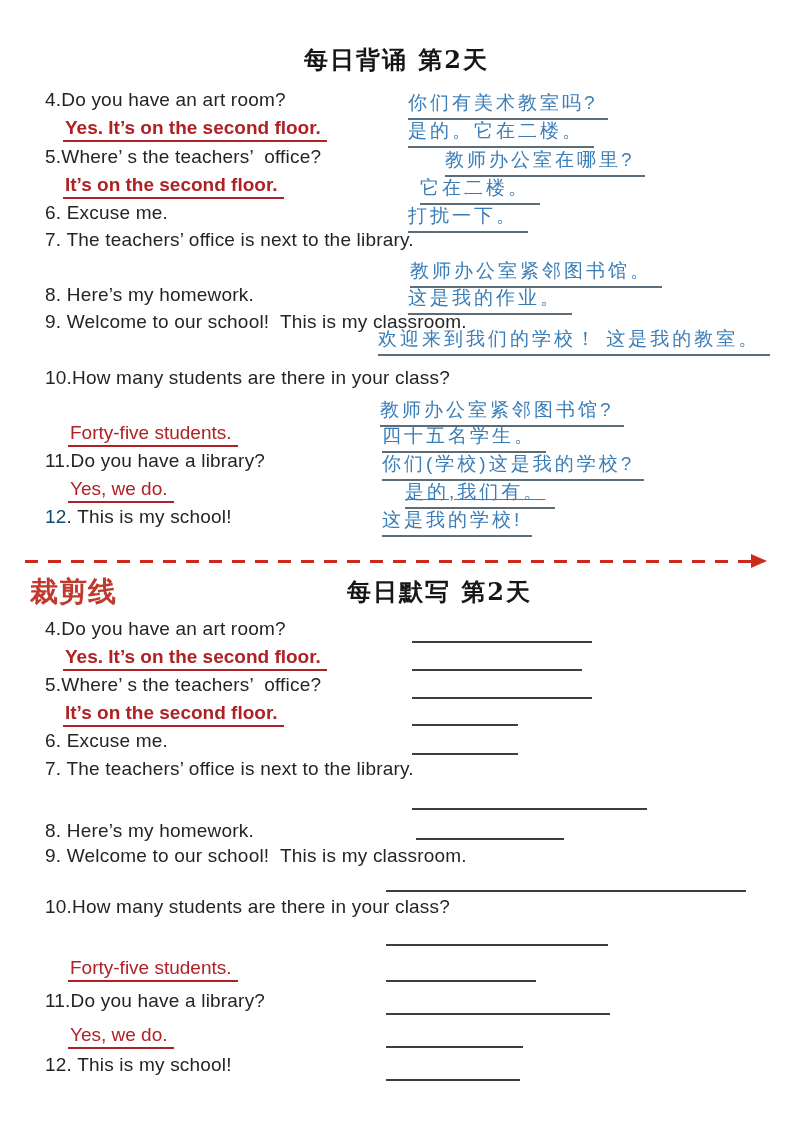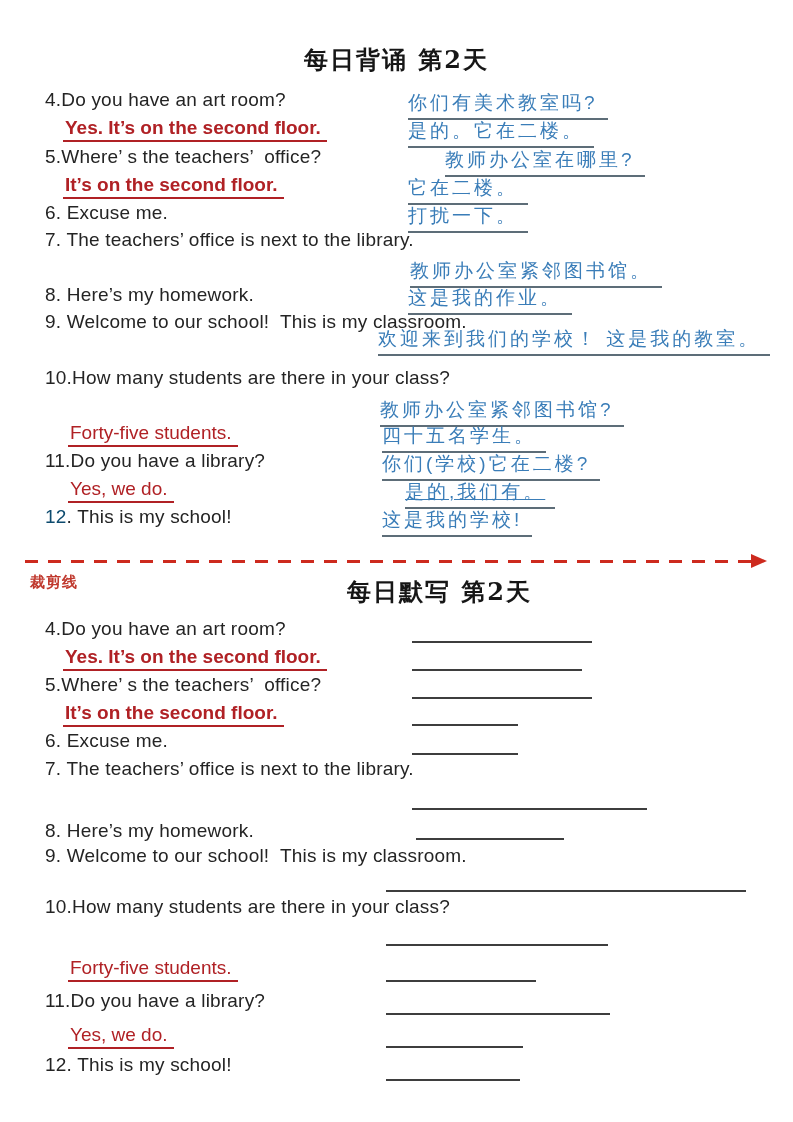--- a/index.html
+++ b/index.html
@@ -61,55 +61,55 @@
     width:0; height:0;
     border-left:16px solid #cd2a1e;
     border-top:7px solid transparent;
     border-bottom:7px solid transparent;
   }
   .cut-label {
     position:absolute;
     left:30px; top:573px;
     font-family:"DejaVu Serif","Liberation Serif",serif;
     font-weight:700;
-    font-size:15px;
+    font-size:28px;
     color:#c0392e;
     letter-spacing:1px;
   }
 </style>
 </head>
 <body>
 
 <div class="page">
 
   <h1 class="title" style="top:44px;">每日背诵 第2天</h1>
 
   <div id="recitation-section">
       <span class="line-el en-q" style="left: 45px; top: 89px;">4.Do you have an art room?</span>
       <span class="line-el cn" style="left: 408px; top: 90px;">你们有美术教室吗?</span>
       <span class="line-el en-a bold" style="left: 63px; top: 117px;">Yes. It’s on the second floor.</span>
       <span class="line-el cn" style="left: 408px; top: 118px;">是的。它在二楼。</span>
       <span class="line-el en-q" style="left: 45px; top: 146px;">5.Where’ s the teachers’  office?</span>
       <span class="line-el cn" style="left: 408px; top: 147px; margin-left: 37px;">教师办公室在哪里?</span>
       <span class="line-el en-a bold" style="left: 63px; top: 174px;">It’s on the second floor.</span>
-      <span class="line-el cn" style="left: 408px; top: 175px;">它在二楼。</span>
+      <span class="line-el cn" style="left: 420px; top: 175px;">它在二楼。</span>
       <span class="line-el en-q" style="left: 45px; top: 202px;">6. Excuse me.</span>
       <span class="line-el cn" style="left: 408px; top: 203px;">打扰一下。</span>
       <span class="line-el en-q" style="left: 45px; top: 229px;">7. The teachers’ office is next to the library.</span>
       <span class="line-el cn" style="left: 410px; top: 258px;">教师办公室紧邻图书馆。</span>
       <span class="line-el en-q" style="left: 45px; top: 284px;">8. Here’s my homework.</span>
       <span class="line-el cn" style="left: 408px; top: 285px;">这是我的作业。</span>
       <span class="line-el en-q" style="left: 45px; top: 311px;">9. Welcome to our school!  This is my classroom.</span>
       <span class="line-el cn" style="left: 378px; top: 326px;">欢迎来到我们的学校！ 这是我的教室。</span>
       <span class="line-el en-q" style="left: 45px; top: 367px;">10.How many students are there in your class?</span>
       <span class="line-el cn" style="left: 380px; top: 397px;">教师办公室紧邻图书馆?</span>
       <span class="line-el en-a" style="left: 68px; top: 422px;">Forty-five students.</span>
       <span class="line-el cn" style="left: 382px; top: 423px;">四十五名学生。</span>
       <span class="line-el en-q" style="left: 45px; top: 450px;">11.Do you have a library?</span>
-      <span class="line-el cn" style="left: 382px; top: 451px;">你们(学校)它在二楼?</span>
+      <span class="line-el cn" style="left: 382px; top: 451px;">你们(学校)这是我的学校?</span>
       <span class="line-el en-a" style="left: 68px; top: 478px;">Yes, we do.</span>
       <span class="line-el cn" style="left: 405px; top: 479px; text-decoration: underline;">是的,我们有。</span>
       <span class="line-el en-q" style="left: 45px; top: 506px;"><span class="num-blue">12</span>. This is my school!</span>
       <span class="line-el cn" style="left: 382px; top: 507px;">这是我的学校!</span>
     </div>
 
   <div class="cut-dashes"></div>
   <div class="cut-arrow"></div>
   <div class="cut-label">裁剪线</div>
 

